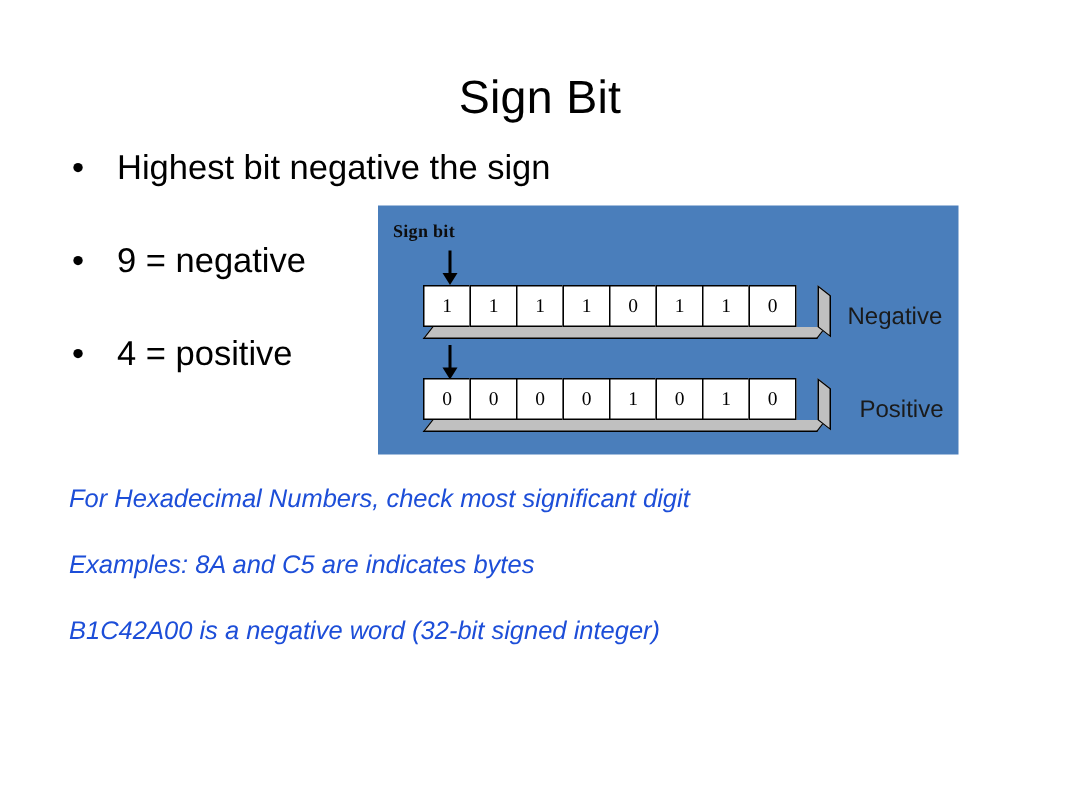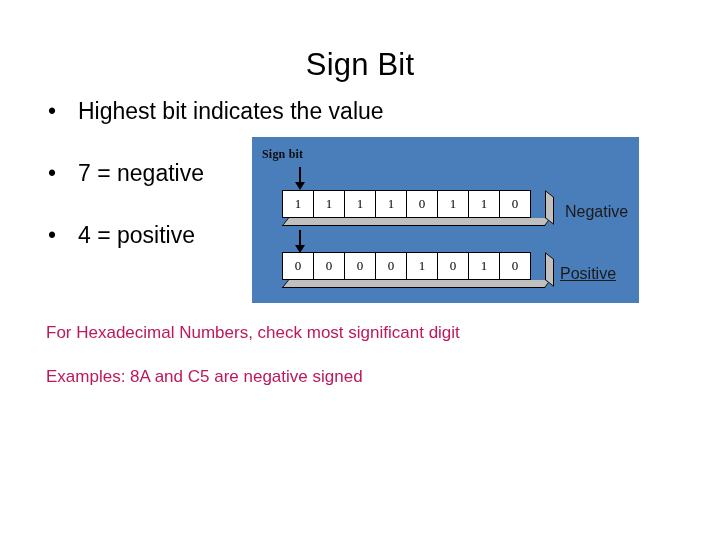--- a/index.html
+++ b/index.html
@@ -164,50 +164,51 @@
     transform-origin: left top;
   }
 
   .side-label {
     position: absolute;
     font-size: 16px;
     color: #1a1a1a;
     font-family: "Liberation Sans", sans-serif;
   }
   .label-negative { left: 313px; top: 66px; }
-  .label-positive { left: 308px; top: 128px; text-decoration: underline; }
+  .label-positive { left: 321px; top: 128px; }
 
   
   .body-lines {
     position: absolute;
     left: 46px;
     top: 322px;
     width: 640px;
   }
   .body-line {
     font-size: 17px;
     line-height: 22px;
     margin-bottom: 22px;
     white-space: nowrap;
-    color: #be185d;
+    color: #1d4ed8;
+    font-style: italic;
   }
 </style>
 </head>
 <body>
 
 <div class="slide-title">Sign Bit</div>
 
 <ul class="bullet-list">
   <li class="bullet-item">
     <span class="dot">•</span>
-    <span>Highest bit indicates the value</span>
+    <span>Highest bit negative the sign</span>
   </li>
   <li class="bullet-item">
     <span class="dot">•</span>
-    <span>7 = negative</span>
+    <span>9 = negative</span>
   </li>
   <li class="bullet-item">
     <span class="dot">•</span>
     <span>4 = positive</span>
   </li>
 </ul>
 
 <div class="diagram-panel">
 
   <div class="signbit-label">Sign bit</div>
@@ -250,14 +251,15 @@
       <div class="bit-cell">0</div>
     </div>
   </div>
 
   <div class="side-label label-negative">Negative</div>
   <div class="side-label label-positive">Positive</div>
 </div>
 
 <div class="body-lines">
   <div class="body-line">For Hexadecimal Numbers, check most significant digit</div>
-  <div class="body-line">Examples: 8A and C5 are negative signed</div>
+  <div class="body-line">Examples: 8A and C5 are indicates bytes</div>
+  <div class="body-line">B1C42A00 is a negative word (32-bit signed integer)</div>
 </div>
 
 </body></html>

